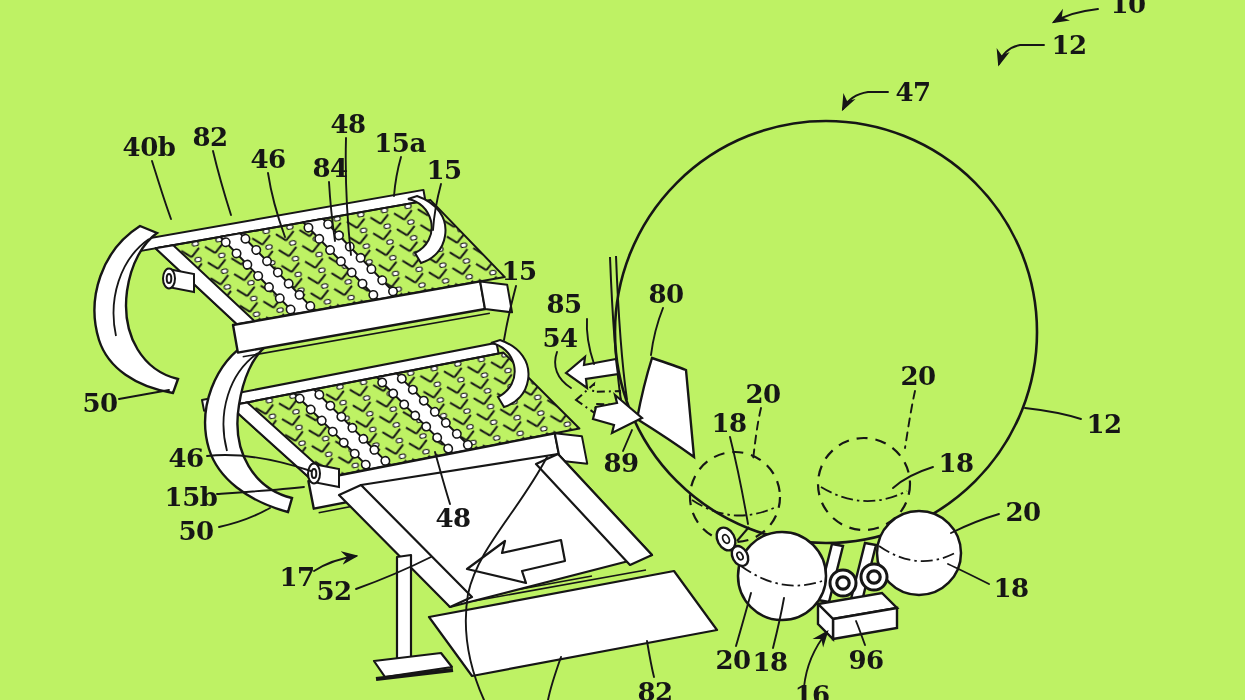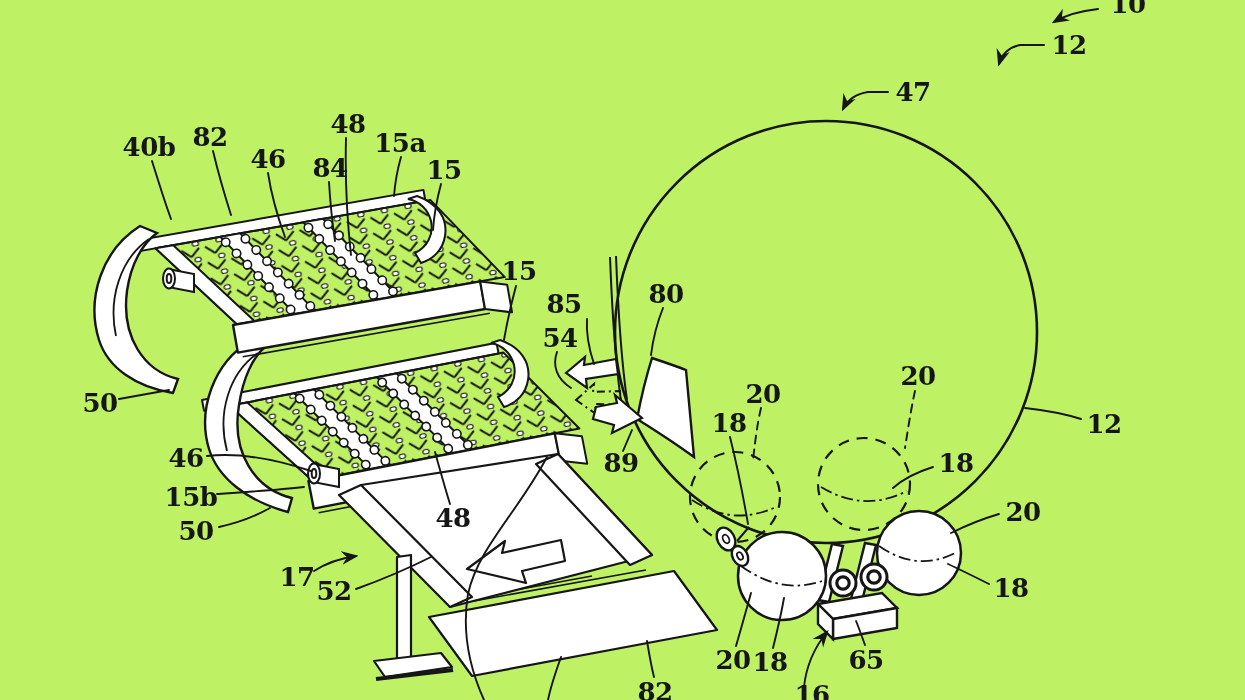--- a/index.html
+++ b/index.html
@@ -211,17 +211,17 @@
   <div class="lbl" style="left: 334px; top: 591px;">52</div>
   <div class="lbl" style="left: 453px; top: 518px;">48</div>
   <div class="lbl" style="left: 763px; top: 394px;">20</div>
   <div class="lbl" style="left: 729px; top: 423px;">18</div>
   <div class="lbl" style="left: 918px; top: 376px;">20</div>
   <div class="lbl" style="left: 956px; top: 463px;">18</div>
   <div class="lbl" style="left: 1023px; top: 512px;">20</div>
   <div class="lbl" style="left: 1011px; top: 588px;">18</div>
   <div class="lbl" style="left: 733px; top: 660px;">20</div>
   <div class="lbl" style="left: 770px; top: 662px;">18</div>
-  <div class="lbl" style="left: 866px; top: 660px;">65</div>
+  <div class="lbl" style="left: 866px; top: 660px;">96</div>
   <div class="lbl" style="left: 812px; top: 695px;">16</div>
   <div class="lbl" style="left: 655px; top: 692px;">82</div>
 
 </div>
 
 </body></html>

